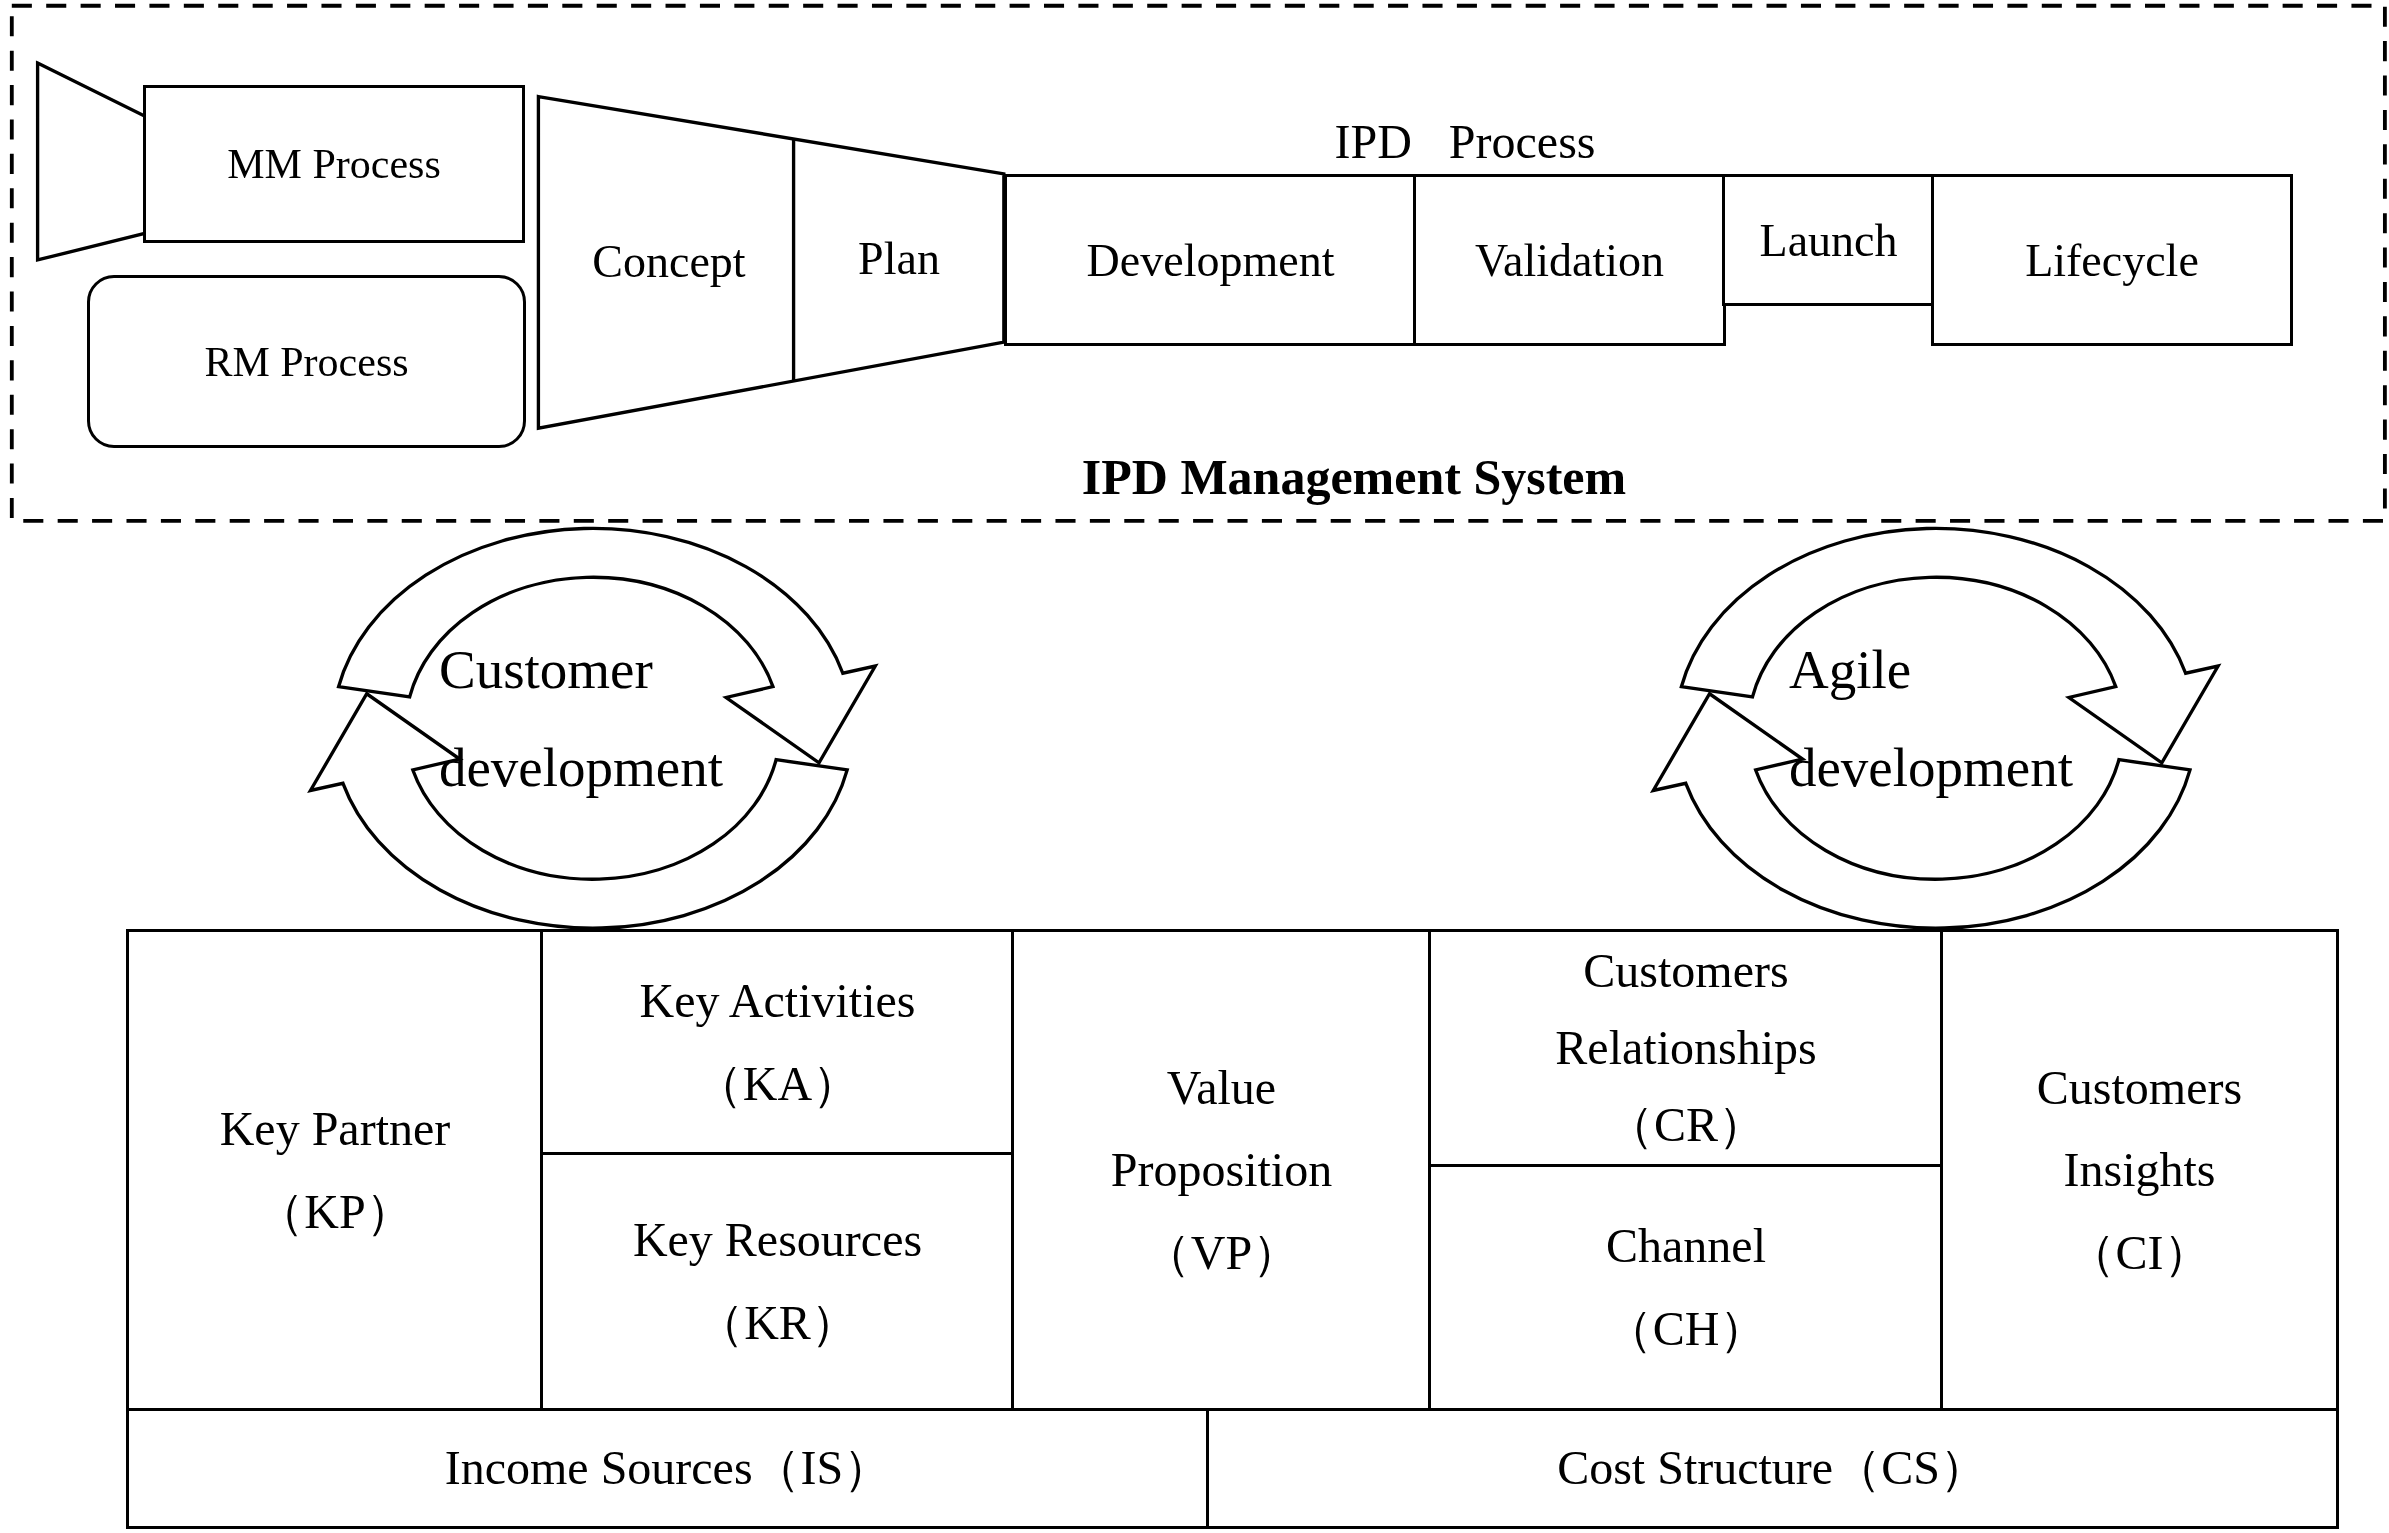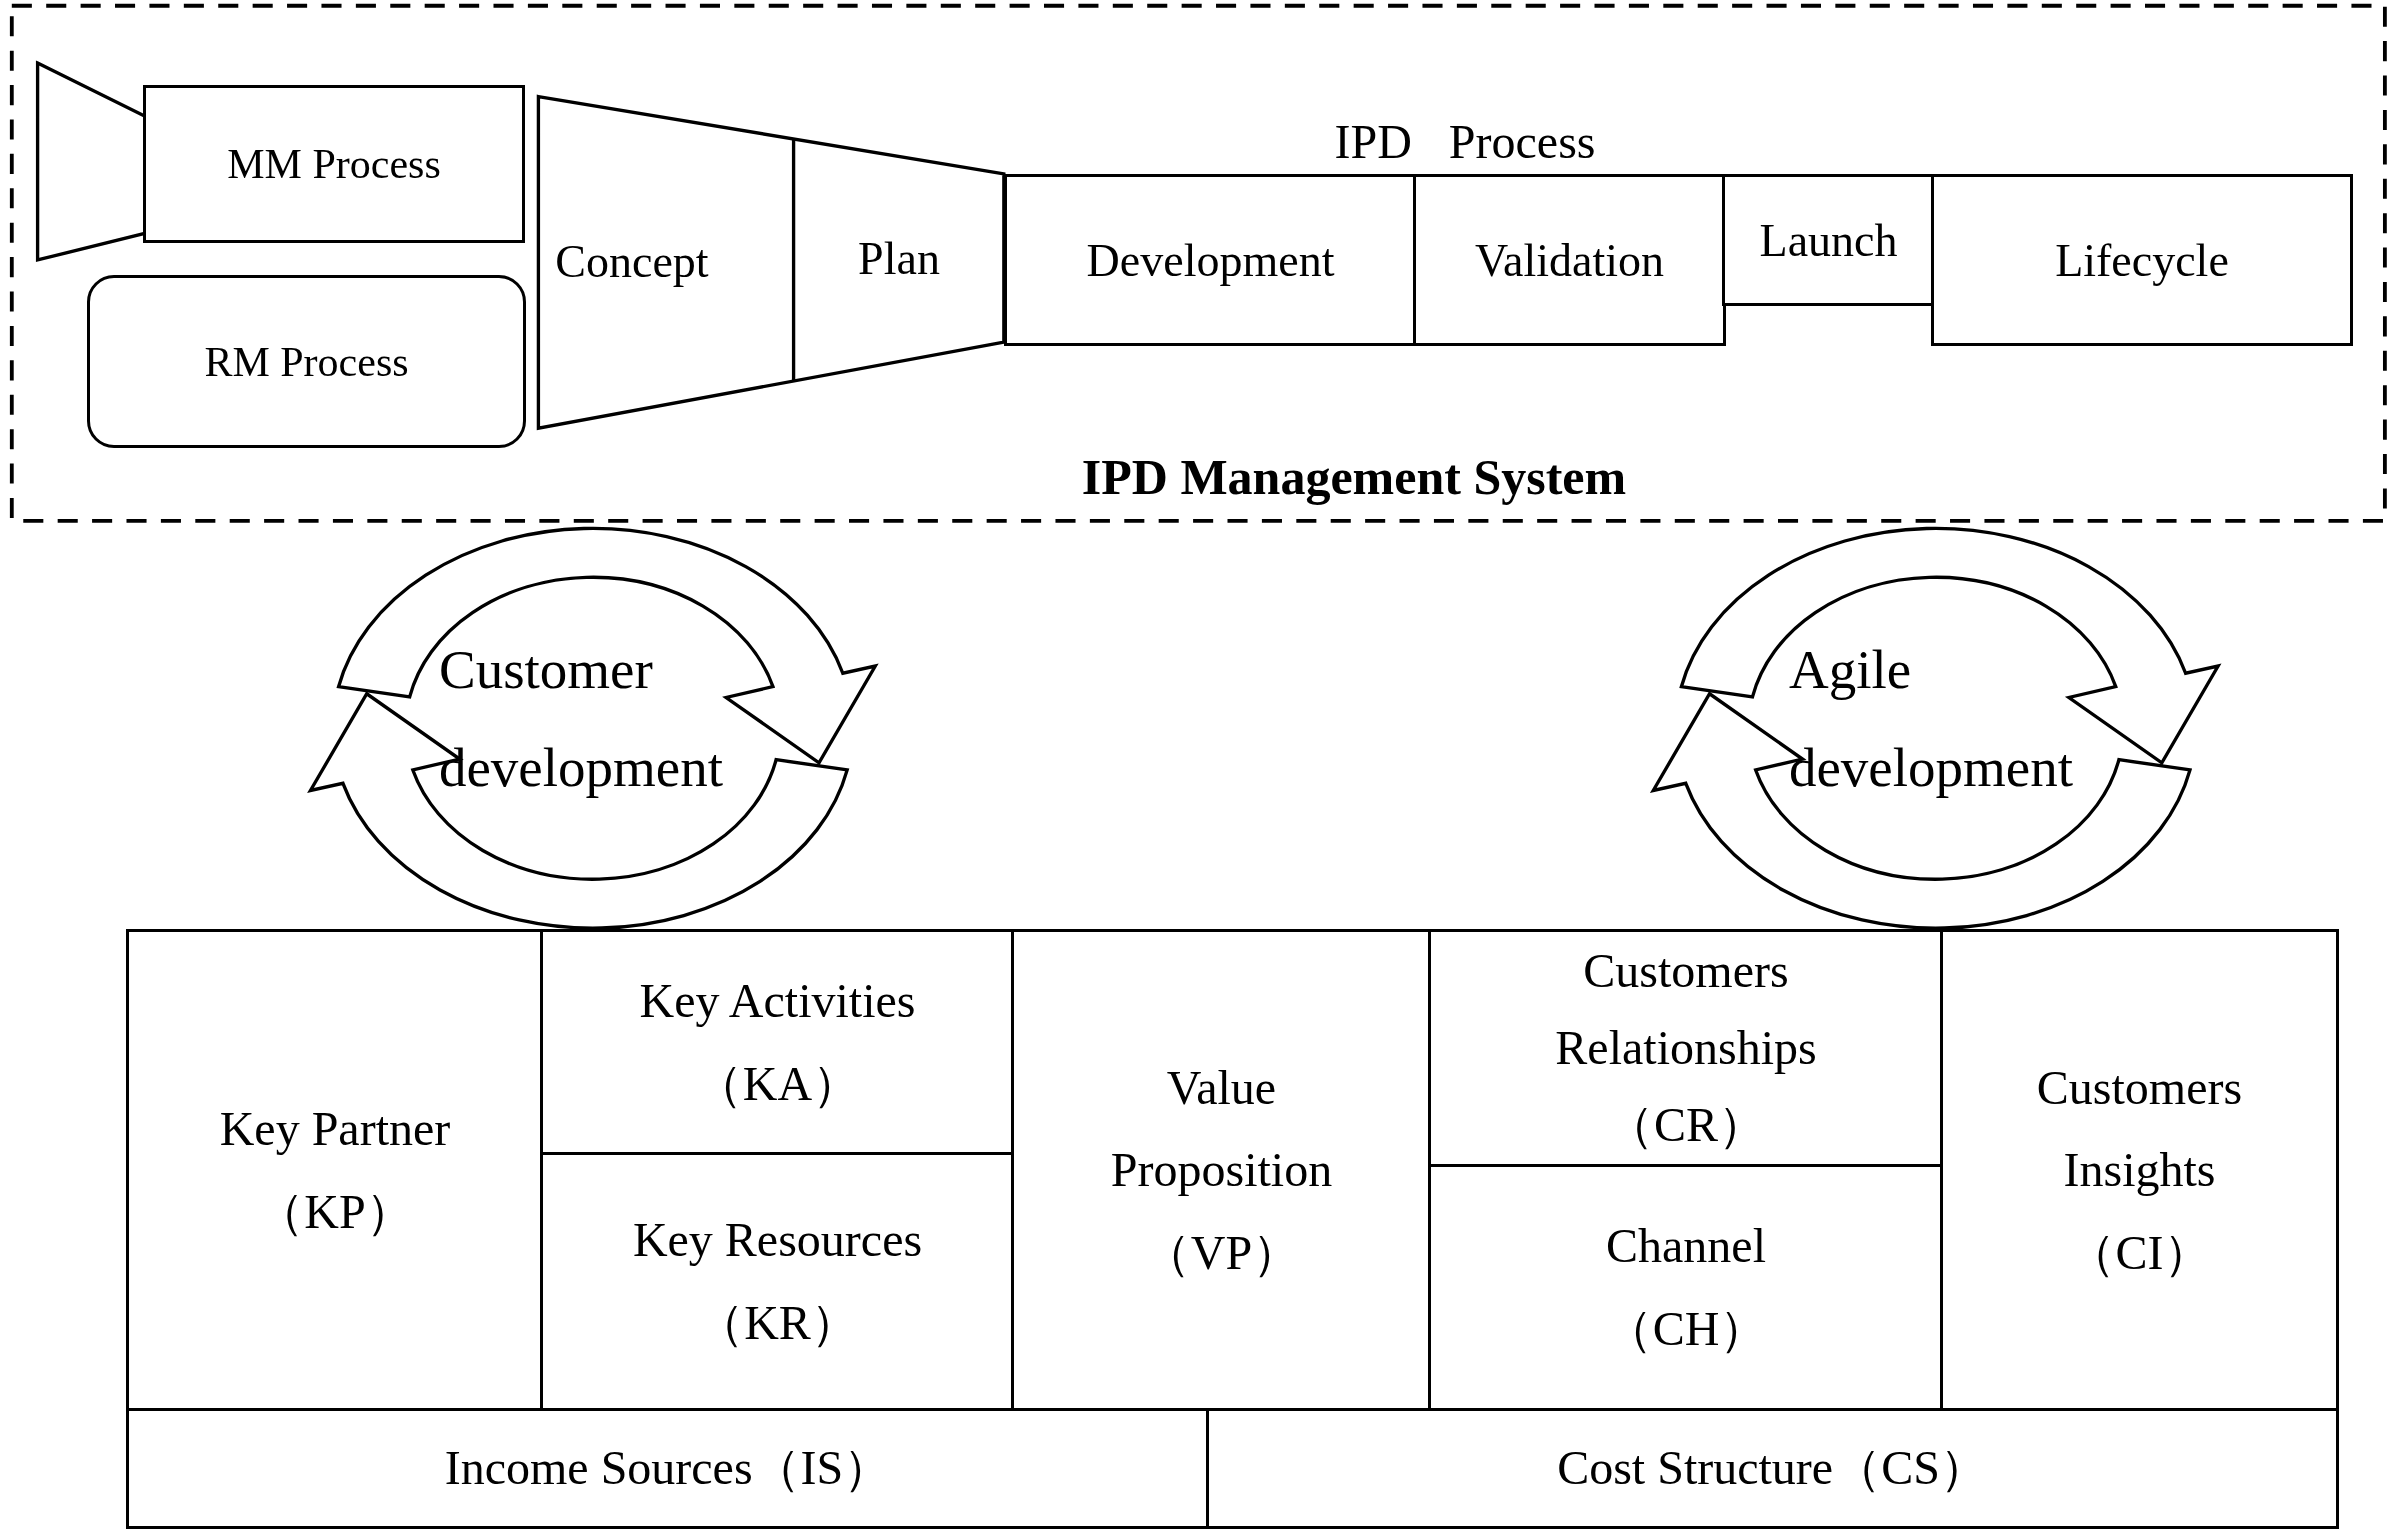--- a/index.html
+++ b/index.html
@@ -76,35 +76,35 @@
   </svg>
 
   <div class="box f44" style="left:143px;top:85px;width:382px;height:158px;">
     <span>MM Process</span>
   </div>
 
   <div class="box rounded f44" style="left:87px;top:275px;width:439px;height:173px;">
     <span>RM Process</span>
   </div>
 
-  <div class="center-label f48" style="left:632px;top:261px;">Concept</div>
+  <div class="center-label f48" style="left:669px;top:261px;">Concept</div>
   <div class="center-label f48" style="left:899px;top:258px;">Plan</div>
 
   <div class="center-label f50 wide-space" style="left:1465px;top:141px;">IPD  Process</div>
 
   <div class="box f48" style="left:1004px;top:174px;width:413px;height:172px;">
     <span>Development</span>
   </div>
   <div class="box f48" style="left:1413px;top:174px;width:313px;height:172px;">
     <span>Validation</span>
   </div>
   <div class="box f48" style="left:1722px;top:174px;width:213px;height:132px;">
     <span>Launch</span>
   </div>
-  <div class="box f48" style="left:1931px;top:174px;width:422px;height:172px;">
+  <div class="box f48" style="left:1931px;top:174px;width:362px;height:172px;">
     <span>Lifecycle</span>
   </div>
 
   <div class="center-label f52" style="left:1354px;top:477px;">IPD Management System</div>
 
   <div class="cycle-text" style="left:581px;top:719px;">
     <div>Customer</div>
     <div>development</div>
   </div>
   <div class="cycle-text" style="left:1931px;top:719px;">

